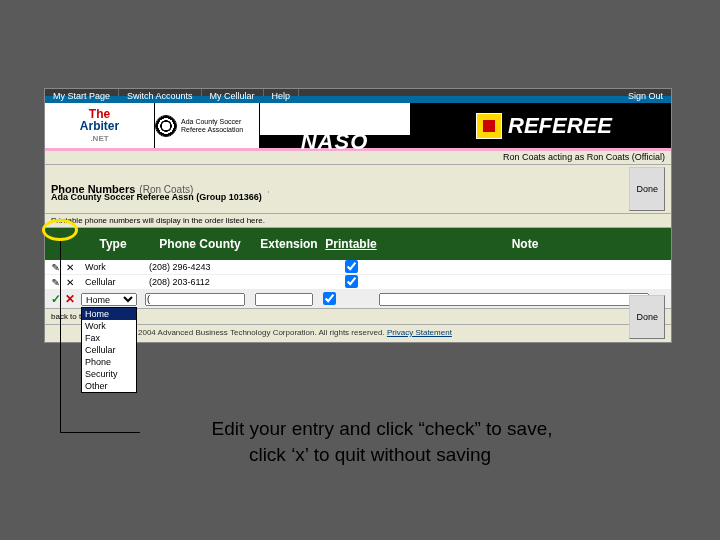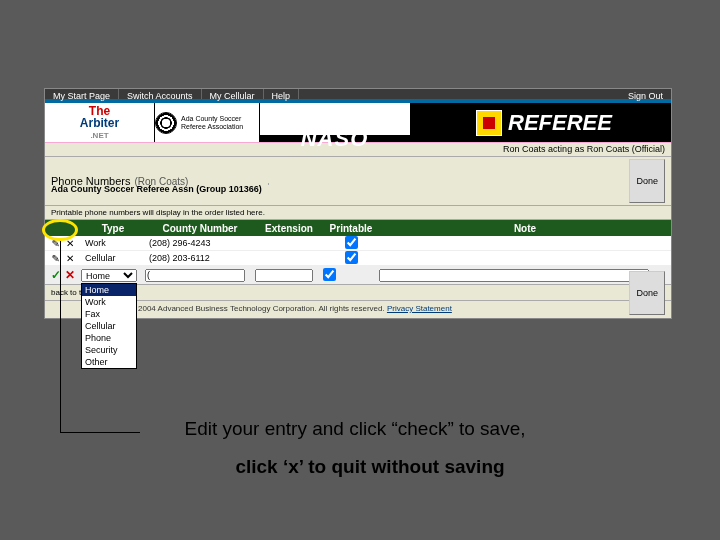--- a/index.html
+++ b/index.html
@@ -18,29 +18,29 @@
     width: 628px;
     background: #fff;
     border: 1px solid #888;
   }
   .navbar {
     background: #3a3a3a;
     color: #fff;
     display: flex;
     font-size: 9px;
     height: 14px;
-    border-bottom: 4px solid #0369a1;
+    border-bottom: 7px solid #0369a1;
   }
   .navbar .nav-left { display: flex; flex: 1; }
   .navbar .nav-item { padding: 2px 8px; border-right: 1px solid #666; }
   .navbar .nav-right { padding: 2px 8px; }
   .banner {
     display: flex;
-    height: 40px;
-    border-bottom: 1px solid #f9a8d4;
+    height: 48px;
+    border-bottom: 3px solid #f9a8d4;
   }
   .banner .cell { border-right: 1px solid #000; display: flex; align-items: center; justify-content: center; }
   .arbiter {
     width: 110px;
     background: #fff;
     font-weight: bold;
     font-size: 11px;
     text-align: center;
     line-height: 1;
   }
@@ -93,40 +93,40 @@
   .crumb .left { padding: 1px 6px; border-right: 1px solid #aaa; font-weight: bold; margin-top: 40px; }
   .crumb .right { padding: 1px 6px; flex: 1; text-align: right; }
   .section-hdr {
     background: #e8e8d4;
     display: flex;
     align-items: center;
     padding: 2px 6px;
     font-size: 10px;
     border-bottom: 1px solid #aaa;
   }
-  .section-hdr .title { font-weight: normal; font-size: 11px; }
+  .section-hdr .title { font-weight: bold; font-size: 11px; }
   .section-hdr .sub { color: #555; margin-left: 4px; }
   .section-hdr .done { margin-left: auto; }
   .btn-done { font-size: 9px; padding: 16px 6px; background: #ddd; border: 1px outset #ccc; }
   .note-line { font-size: 8px; padding: 2px 6px; background: #e8e8d4; border-bottom: 1px solid #aaa; }
   .thead {
     display: flex;
     background: #1e5a1e;
     color: #fff;
-    font-size: 10px;
-    height: 16px;
+    font-size: 12px;
+    height: 32px;
     align-items: center;
     text-align: center;
     font-weight: bold;
   }
   .col-act { width: 36px; }
   .col-type { width: 64px; }
   .col-phone { width: 110px; }
   .col-ext { width: 68px; }
-  .col-print { width: 56px; }
+  .col-print { width: 56px; text-decoration: underline; }
   .col-note { flex: 1; }
   .trow {
     display: flex;
     font-size: 9px;
     background: #fff;
     height: 15px;
     align-items: center;
     border-bottom: 1px solid #eee;
   }
   .trow .col-act { display: flex; justify-content: center; gap: 6px; font-size: 10px; }
@@ -238,21 +238,21 @@
   <div class="section-hdr">
     <span class="title">Phone Numbers</span>
     <span class="sub">(Ron Coats)</span>
     <span class="done"><button class="btn-done">Done</button></span>
   </div>
   <div class="note-line">Printable phone numbers will display in the order listed here.</div>
 
   <div class="thead">
     <div class="col-act"></div>
     <div class="col-type">Type</div>
-    <div class="col-phone">County Number</div>
+    <div class="col-phone">Phone County</div>
     <div class="col-ext">Extension</div>
     <div class="col-print">Printable</div>
     <div class="col-note">Note</div>
   </div>
 
   <div class="trow">
     <div class="col-act">
         <span>✎</span>
         <span>✕</span>
       </div>
@@ -308,14 +308,14 @@
     <span>© 2003 - 2004 Advanced Business Technology Corporation. All rights reserved.</span>
     <span class="priv">Privacy Statement</span>
   </div>
 
 </div>
 
 <div class="highlight-ring" style="top:219px; left:42px;"></div>
 <div class="callout-line" style="top:240px; left:60px; height:192px;"></div>
 <div class="callout-h" style="top:432px; left:60px; width:80px;"></div>
 
-<div class="caption" style="top:418px; left:125px;">Edit your entry and click “check” to save,</div>
-<div class="caption" style="top:456px; left:140px;font-weight:bold;">click ‘x’ to quit without saving</div>
+<div class="caption" style="top:418px; left:152px;">Edit your entry and click “check” to save,</div>
+<div class="caption" style="top:444px; left:140px;">click ‘x’ to quit without saving</div>
 
 </body></html>

